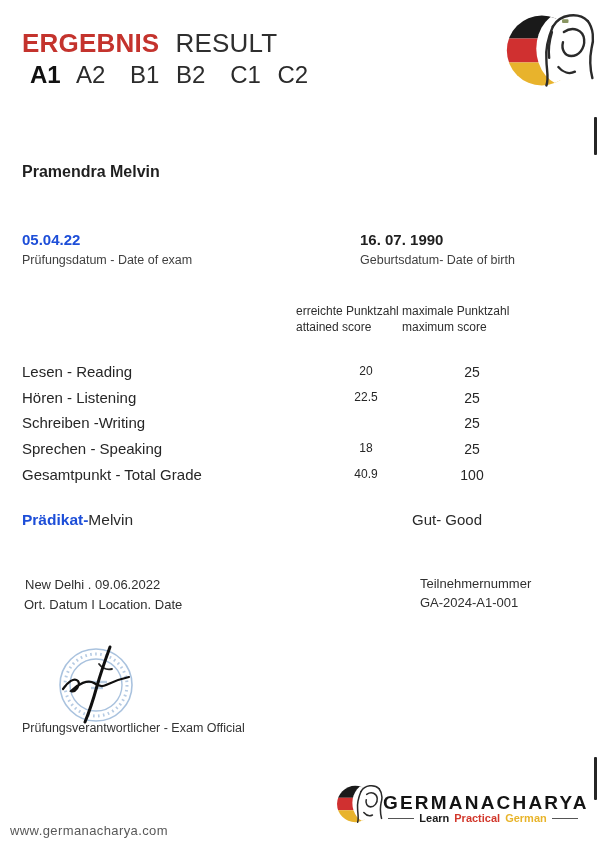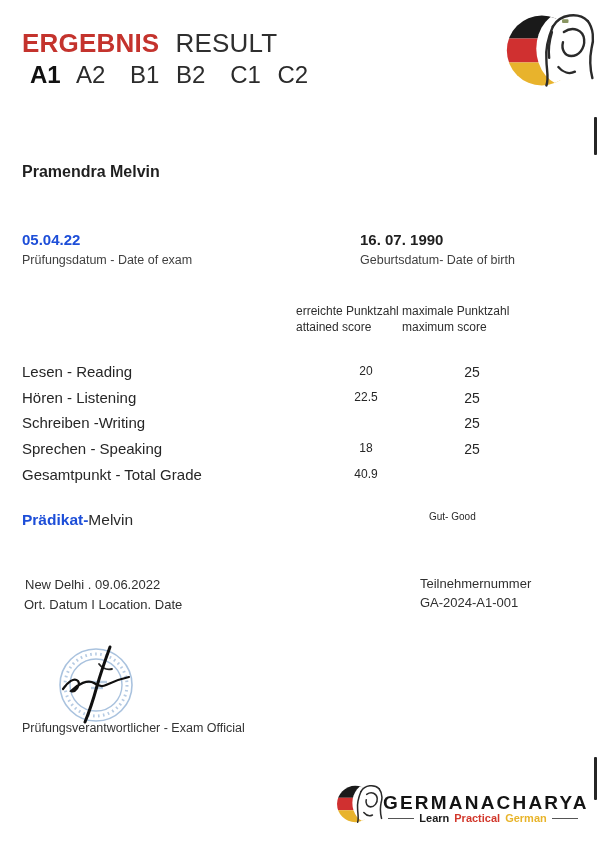--- a/index.html
+++ b/index.html
@@ -32,21 +32,21 @@
   .colhead.c2{left:402px;}
   .srow{left:0;width:504px;height:22px;}
   .srow .lab{position:absolute;left:22px;top:0;font-size:15px;color:#262626;}
   .srow .v1{position:absolute;left:296px;width:140px;top:1px;text-align:center;font-size:12px;color:#262626;}
   .srow .v2{position:absolute;left:402px;width:140px;top:1px;text-align:center;font-size:14px;color:#262626;}
   .r0{top:363px}.r1{top:389px}.r2{top:414px}.r3{top:440px}.r4{top:466px}
 
   
   .grade{left:22px;top:511px;font-size:15.5px;color:#2a2a2a;}
   .grade .b{font-weight:800;color:#1d4ed8;}
-  .grade-value{left:429px;top:511px;font-size:10px;color:#2a2a2a;}
+  .grade-value{left:412px;top:511px;font-size:15px;color:#2a2a2a;}
 
   
   .loc{left:25px;top:577px;font-size:13px;color:#303030;}
   .loc-label{left:24px;top:597px;font-size:13px;color:#303030;}
   .tn-label{left:420px;top:576px;font-size:13px;color:#303030;}
   .tn-value{left:420px;top:595px;font-size:13px;color:#303030;}
 
   
   .stamp{left:55px;top:644px;width:82px;height:82px;}
   .official{left:22px;top:721px;font-size:12.5px;color:#333;}
@@ -144,20 +144,21 @@
     <span class="v2">25</span>
   </div>
   <div class="abs srow r3">
     <span class="lab">Sprechen - Speaking</span>
     <span class="v1">18</span>
     <span class="v2">25</span>
   </div>
   <div class="abs srow r4">
     <span class="lab">Gesamtpunkt - Total Grade</span>
     <span class="v1">40.9</span>
+    <span class="v2">100</span>
   </div>
 
   <div class="abs grade">
     <span class="b">Prädikat-</span><span>Melvin</span>
   </div>
   <div class="abs grade-value">Gut- Good</div>
 
   <div class="abs loc">New Delhi . 09.06.2022</div>
   <div class="abs loc-label">Ort. Datum I Location. Date</div>
   <div class="abs tn-label">Teilnehmernummer</div>
@@ -205,14 +206,15 @@
     </svg>
   </div>
   <div class="abs brand-tagline">
     <span class="dash"></span>
     <span class="w w1">Learn</span>
     <span class="w w2">Practical</span>
     <span class="w w3">German</span>
     <span class="dash"></span>
   </div>
   <div class="abs brand-name">GERMANACHARYA</div>
+  <div class="abs website">www.germanacharya.com</div>
 
 </div>
 
 </body></html>

